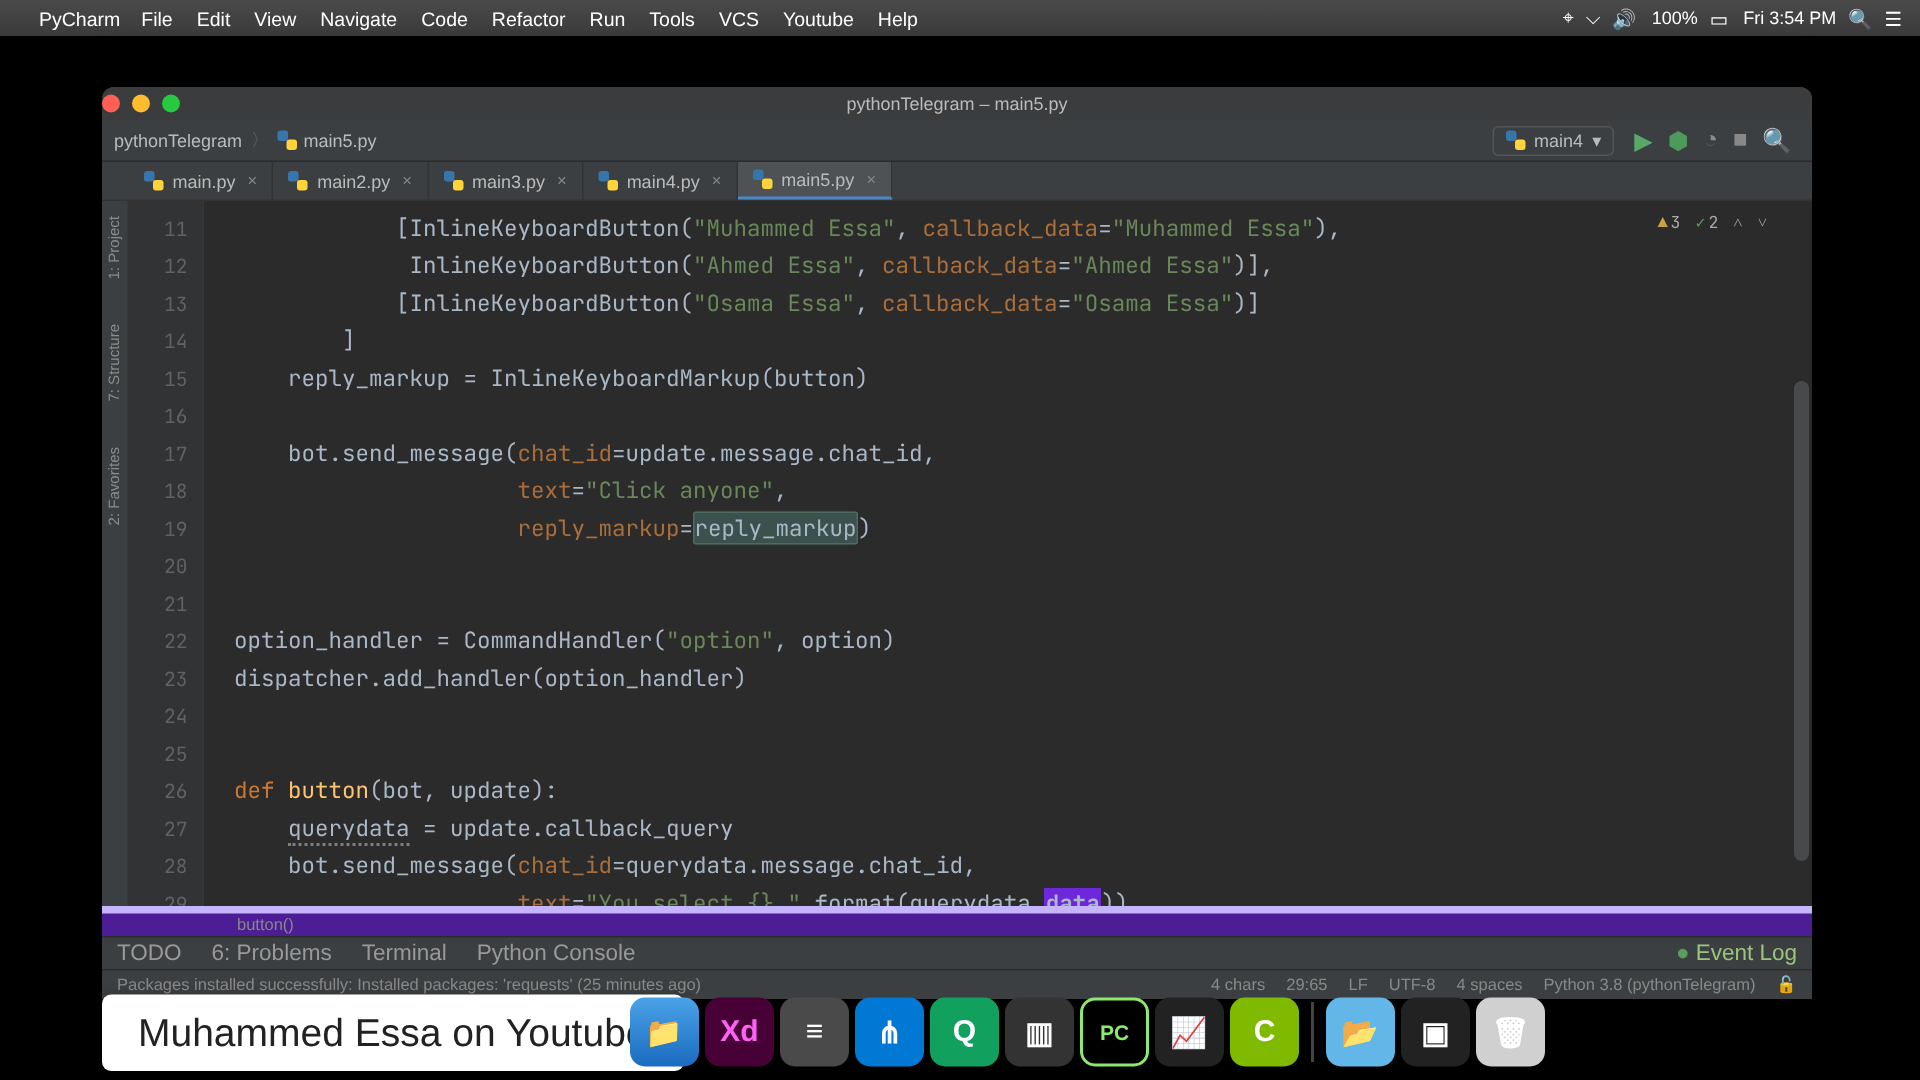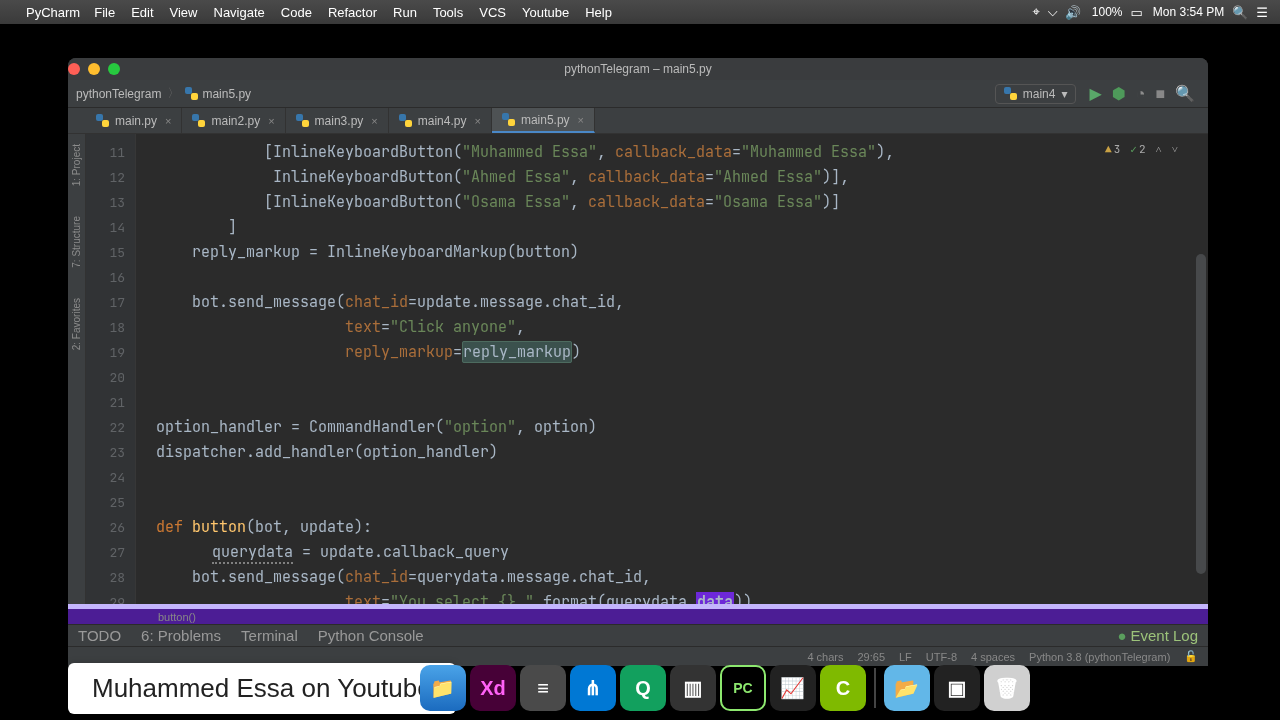--- a/index.html
+++ b/index.html
@@ -100,21 +100,21 @@
 .code {
   flex: 1; padding: 6px 0 6px 4px; line-height: 25px; white-space: pre;
   color: #a9b7c6; position: relative;
 }
 .code .ln { display: block; height: 25px; }
 
 .c-kw { color: #cc7832; } .c-str { color: #6a8759; }
 .c-param { color: #aa6e3a; }
 .c-def { color: #ffc66d; margin-top: 16px; }
 .c-hl { background: #6d28d9; padding: 0 1px; font-weight: bold; }
-.c-squig { border-bottom: 2px dotted #808080; margin-left: 20px; }
+.c-squig { border-bottom: 2px dotted #808080; }
 .c-wsel { background: #3b514d; border: 1px solid #4d6b5f; border-radius: 2px; }
 
 .insp {
   position: absolute; top: 8px; right: 30px; color: #aaa; font-size: 11px;
   display: flex; align-items: center; gap: 10px;
 }
 .insp .warn::before { content:"▲"; color:#c9a144; margin-right:2px; }
 .insp .ok::before { content:"✓"; color:#5a9e5d; margin-right:2px; }
 
 .breadcrumb-bar {
@@ -187,21 +187,21 @@
   <span class="menu-item">Tools</span>
   <span class="menu-item">VCS</span>
   <span class="menu-item">Youtube</span>
   <span class="menu-item">Help</span>
   <span class="spacer"></span>
   <span class="status-icon">⌖</span>
   <span class="status-icon">⌵</span>
   <span class="status-icon">🔊</span>
   <span class="status-item">100%</span>
   <span class="status-icon">▭</span>
-  <span class="status-item">Mon 3:54 PM</span>
+  <span class="status-item">Fri 3:54 PM</span>
   <span class="status-icon">🔍</span>
   <span class="status-icon">☰</span>
 </div>
 
 <div class="window">
   <div class="titlebar">
     <div class="traffic">
       <div class="dot red"></div>
       <div class="dot yellow"></div>
       <div class="dot green"></div>
@@ -288,20 +288,21 @@
   <div class="toolwin">
     <span>TODO</span>
     <span>6: Problems</span>
     <span>Terminal</span>
     <span>Python Console</span>
     <span class="spacer"></span>
     <span class="evlog">Event Log</span>
   </div>
 
   <div class="statusbar">
+    <span>Packages installed successfully: Installed packages: 'requests' (25 minutes ago)</span>
     <span class="spacer"></span>
     <span class="seg">4 chars</span>
     <span class="seg">29:65</span>
     <span class="seg">LF</span>
     <span class="seg">UTF-8</span>
     <span class="seg">4 spaces</span>
     <span class="seg">Python 3.8 (pythonTelegram)</span>
     <span class="seg">🔓</span>
   </div>
 </div>

